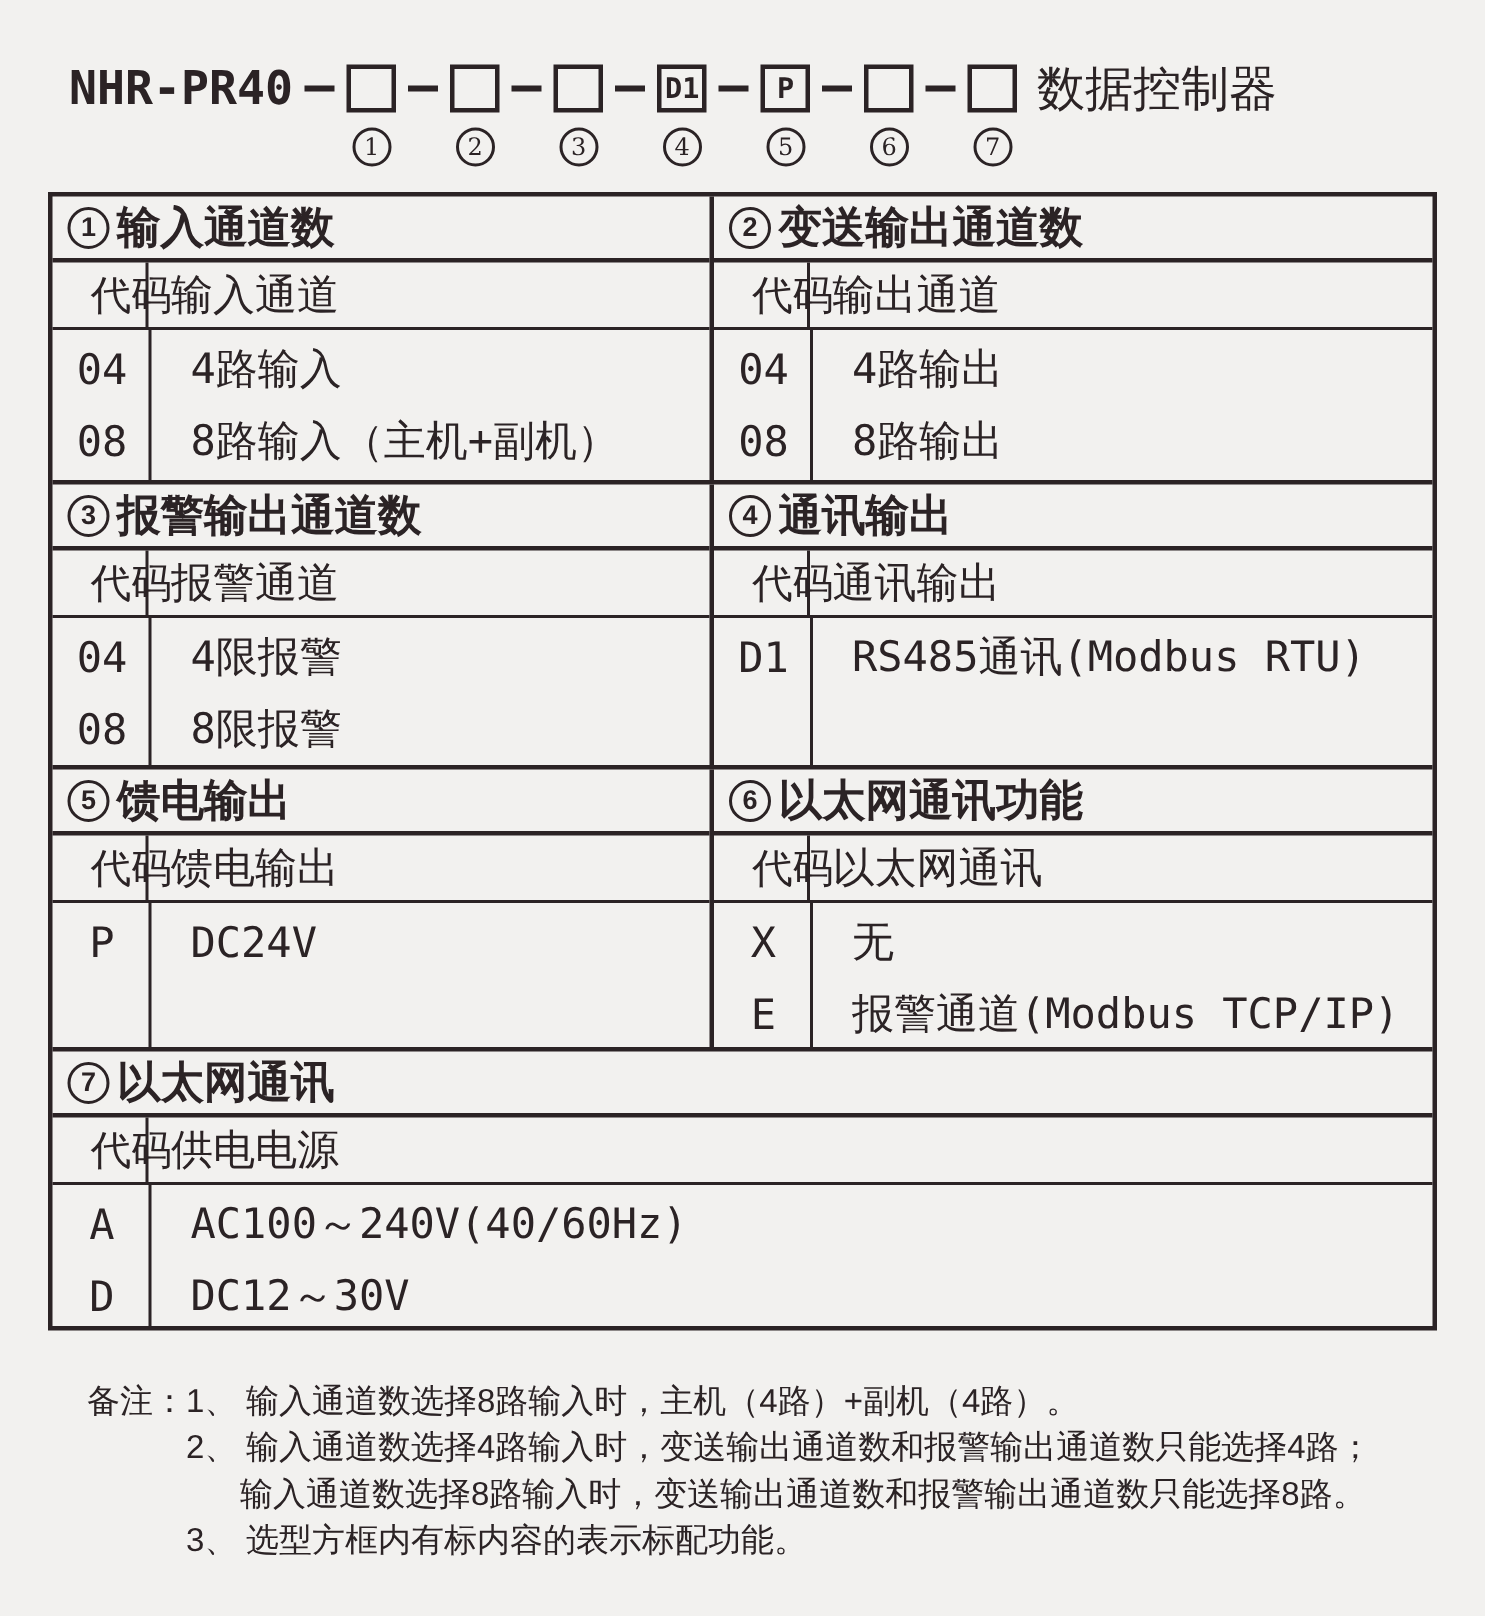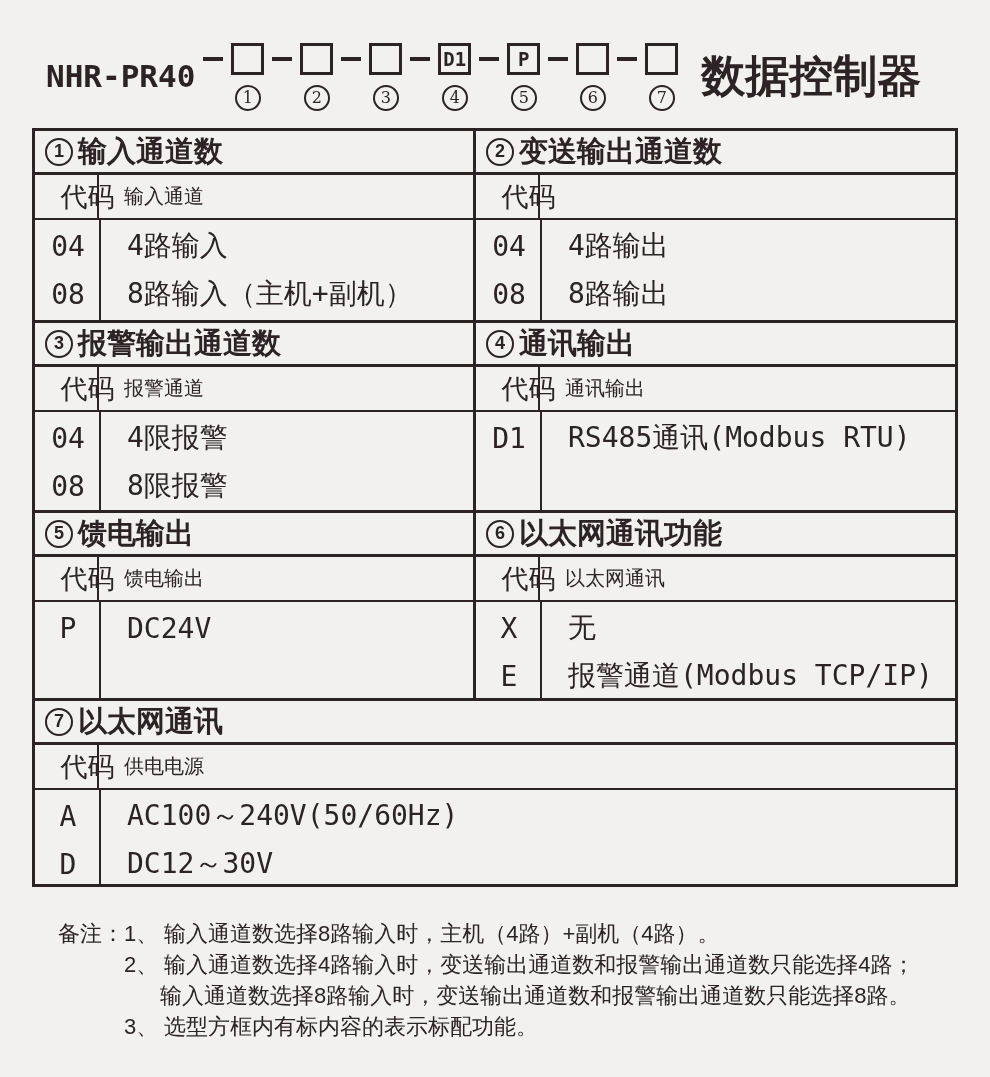--- a/index.html
+++ b/index.html
@@ -12,21 +12,21 @@
     background:var(--bg);
     color:var(--ink);
     font-family:"Liberation Sans",sans-serif;
     overflow:hidden;
   }
   .page{position:relative;width:990px;height:1077px;background:var(--bg);}
 
   
   .model-line{
     position:absolute;left:46px;top:40px;
-    display:flex;align-items:center;
+    display:flex;align-items:flex-start;
   }
   .model-prefix{
     font-family:"DejaVu Sans Mono",monospace;
     font-weight:700;font-size:31px;line-height:38px;letter-spacing:0px;
     white-space:nowrap;
   }
   .seg{display:flex;align-items:flex-start;}
   .dash{width:36px;height:38px;display:flex;align-items:center;justify-content:center;}
   .dash-line{width:20px;height:4px;background:var(--ink);}
   .seg-col{display:flex;flex-direction:column;align-items:center;}
@@ -36,21 +36,21 @@
     font-family:"DejaVu Sans Mono",monospace;font-weight:700;font-size:19px;
     margin-top:3px;
   }
   .circled{
     width:26px;height:26px;border:2px solid var(--ink);border-radius:50%;
     display:flex;align-items:center;justify-content:center;
     font-size:16px;line-height:1;margin-top:10px;
     font-family:"DejaVu Serif",serif;
   }
   .model-suffix{
-    font-size:44px;font-weight:700;line-height:38px;margin-left:23px;white-space:nowrap;
+    font-size:32px;font-weight:400;line-height:38px;margin-left:13px;white-space:nowrap;
   }
 
   
   .sel-table{
     position:absolute;left:32px;top:128px;width:926px;
     border:3px solid var(--ink);
   }
   .band{display:grid;grid-template-columns:438px 3px 479px;}
   .band.full{grid-template-columns:1fr;}
   .band + .band{border-top:3px solid var(--ink);}
@@ -69,22 +69,22 @@
   .sec-sub{
     height:45px;border-bottom:2px solid var(--ink);
     display:grid;grid-template-columns:64px 1fr;
   }
   .sec-sub .code-h{
     border-right:2px solid var(--ink);
     display:flex;align-items:center;justify-content:center;
     font-size:27px;white-space:nowrap;padding-left:43px;
   }
   .sec-sub .desc-h{
-    display:flex;align-items:center;padding-left:25px;
-    font-size:20px;white-space:nowrap;
+    display:flex;align-items:center;padding-left:15px;
+    font-size:28px;white-space:nowrap;
   }
   .sec-body{
     position:relative;display:grid;grid-template-columns:66px 1fr;
     grid-auto-rows:48px;padding-top:2px;
   }
   .sec-body::before{
     content:"";position:absolute;left:64px;top:0;bottom:0;width:2px;background:var(--ink);
   }
   .mono{font-family:"DejaVu Sans Mono","Liberation Sans",sans-serif;}
   .cell-code{
@@ -207,20 +207,21 @@
         </div>
       </div>
       <div class="vdiv"></div>
       <div class="sec">
         <div class="sec-title">
           <span class="num-circle">2</span>
           <span>变送输出通道数</span>
         </div>
         <div class="sec-sub">
           <div class="code-h">代码</div>
+          <div class="desc-h">输出通道</div>
         </div>
         <div class="sec-body">
           <div class="cell-code mono">04</div>
           <div class="cell-desc mono">4路输出</div>
           <div class="cell-code mono">08</div>
           <div class="cell-desc mono">8路输出</div>
         </div>
       </div>
     </div>
 
@@ -297,21 +298,21 @@
         <div class="sec-title">
           <span class="num-circle">7</span>
           <span>以太网通讯</span>
         </div>
         <div class="sec-sub">
           <div class="code-h">代码</div>
           <div class="desc-h">供电电源</div>
         </div>
         <div class="sec-body">
           <div class="cell-code mono">A</div>
-          <div class="cell-desc mono">AC100～240V(50/60Hz)</div>
+          <div class="cell-desc mono">AC100～240V(40/60Hz)</div>
           <div class="cell-code mono">D</div>
           <div class="cell-desc mono">DC12～30V</div>
         </div>
       </div>
     </div>
 
   </div>
 
   <div class="notes">
     <div class="notes-label">备注：</div>

